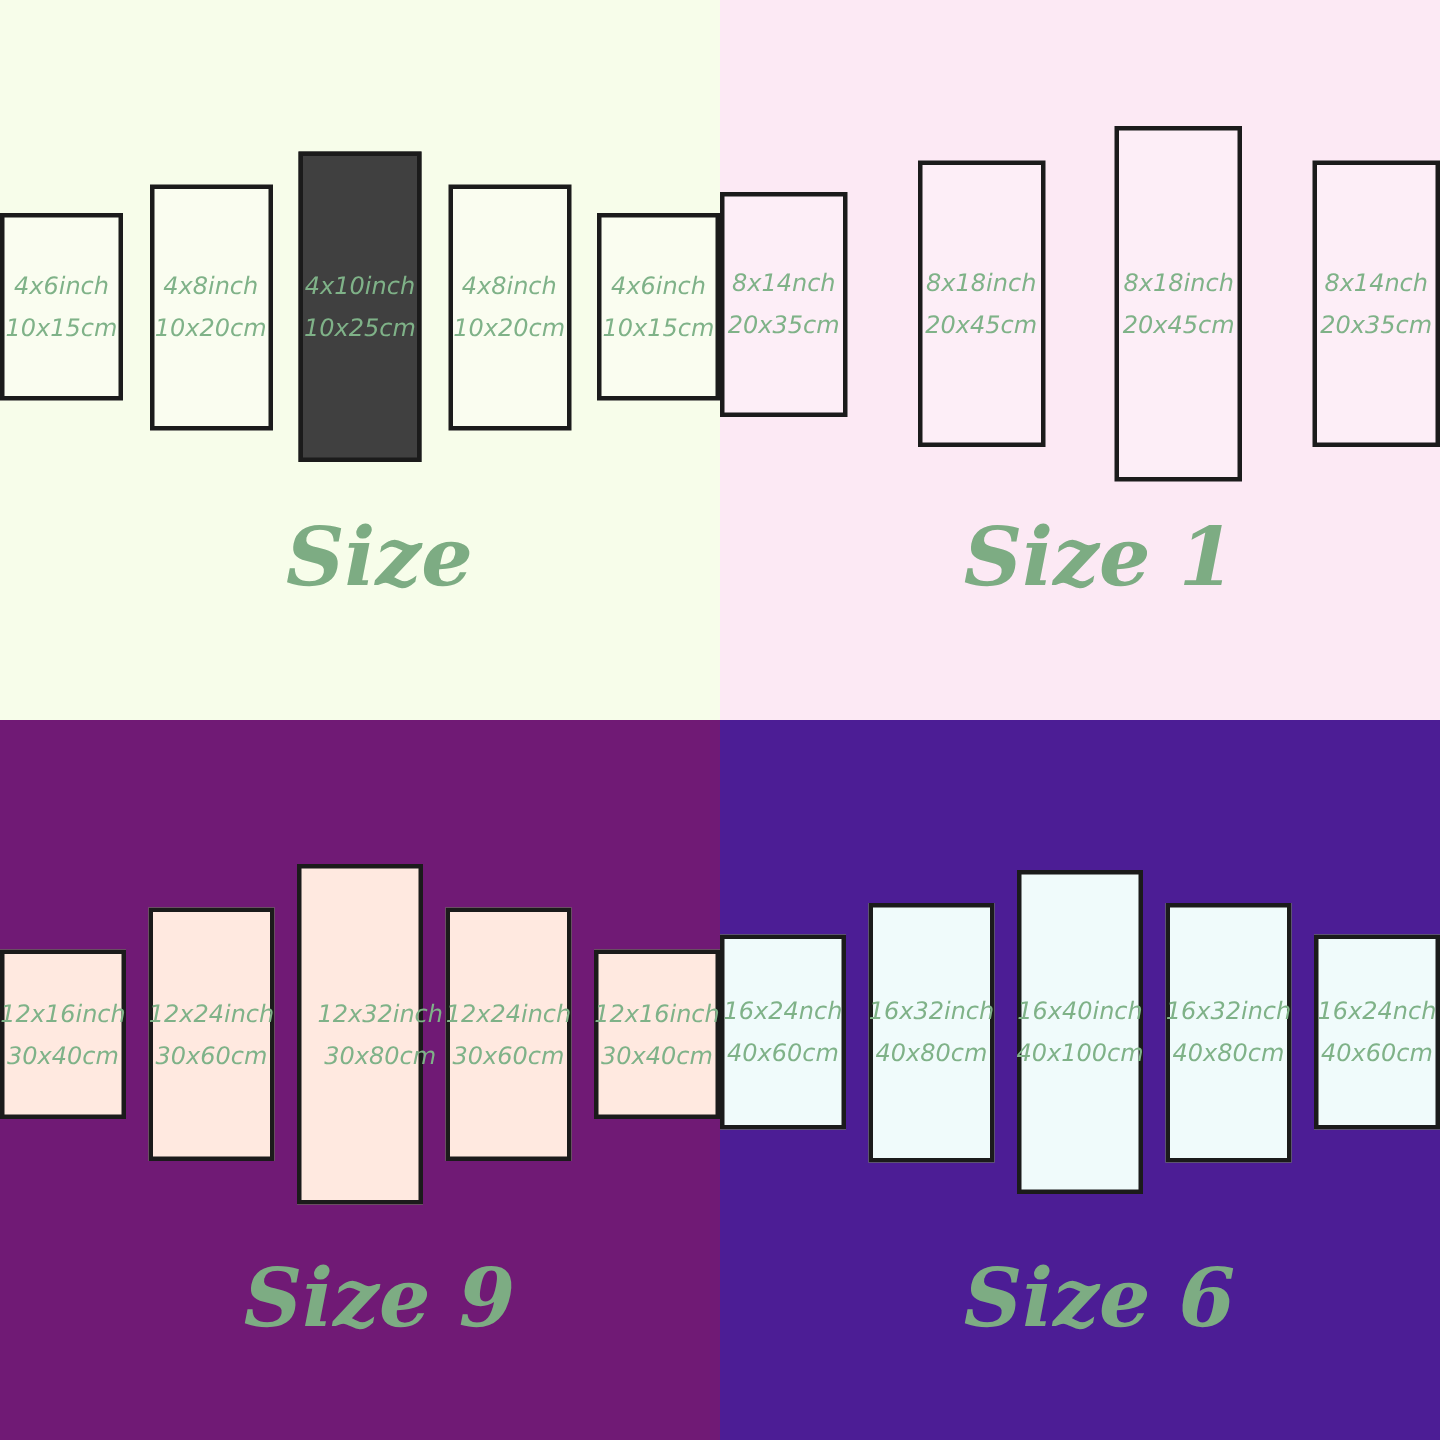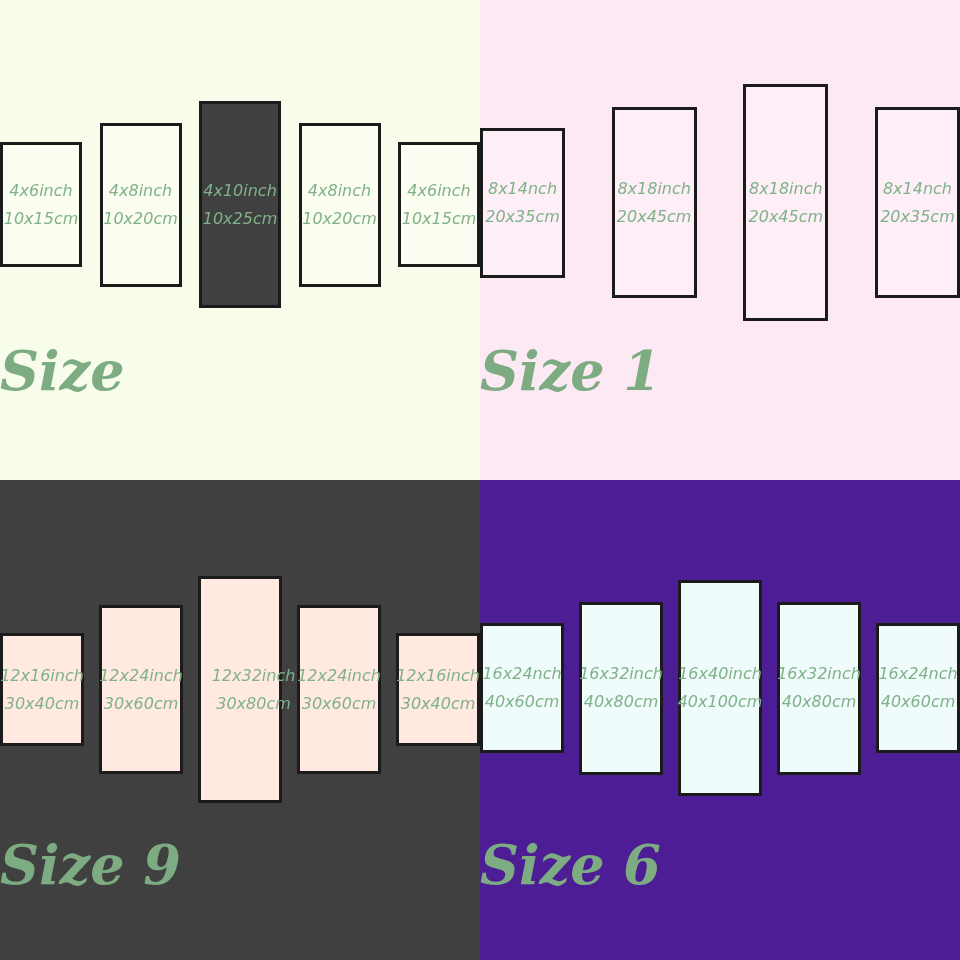--- a/index.html
+++ b/index.html
@@ -29,22 +29,22 @@
   }
   .panel-label {
     font-style: italic;
     font-size: 16px;
     line-height: 28px;
     color: #7fb288;
     white-space: nowrap;
     text-align: center;
   }
   .quadrant-title {
-    position: absolute; left: 0; width: 480px;
-    text-align: left;
+    position: absolute; left: 13px; width: 480px;
+    text-align: center;
     font-family: "DejaVu Serif", serif;
     font-style: italic; font-weight: 700;
     font-size: 54px; line-height: 58px;
     color: #7dac83;
   }
 
   
   .q-tl .panel-row { top: 101px; height: 207px; gap: 9px; }
   .q-tl .panel { width: 82px; }
   .q-tl .panel:nth-child(1), .q-tl .panel:nth-child(5) { height: 125px; }
@@ -122,21 +122,21 @@
         <span class="panel-label">20x45cm</span>
       </div>
       <div class="panel" style="background: rgb(253, 238, 247);">
         <span class="panel-label">8x14nch</span>
         <span class="panel-label">20x35cm</span>
       </div>
     </div>
     <div class="quadrant-title">Size 1</div>
   </div>
 
-  <div class="quadrant q-bl" style="background: #404040;">
+  <div class="quadrant q-bl" style="background: #701a75;">
     <div class="panel-row">
       <div class="panel" style="background: rgb(255, 233, 224);">
         <span class="panel-label">12x16inch</span>
         <span class="panel-label">30x40cm</span>
       </div>
       <div class="panel" style="background: rgb(255, 233, 224);">
         <span class="panel-label">12x24inch</span>
         <span class="panel-label">30x60cm</span>
       </div>
       <div class="panel" style="background: rgb(255, 233, 224); padding-left: 27px;">

